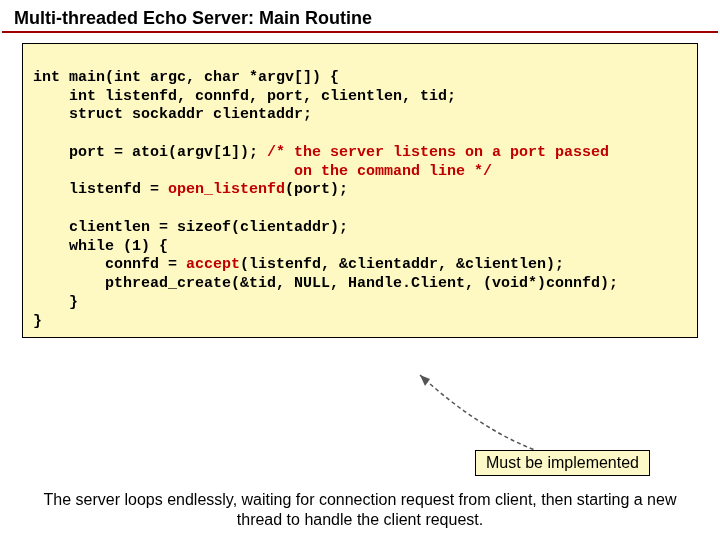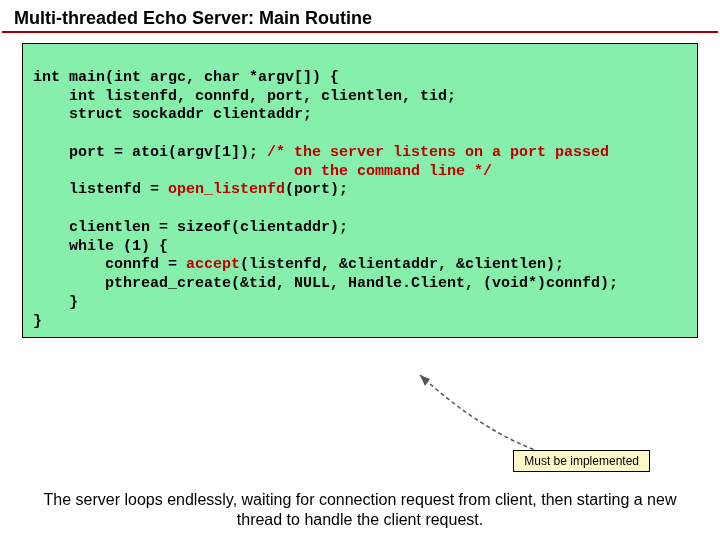--- a/index.html
+++ b/index.html
@@ -15,40 +15,40 @@
   .title {
     font-size: 18px;
     font-weight: bold;
     color: #000;
     padding: 8px 12px 2px 12px;
     border-bottom: 2px solid #a00000;
     margin: 0 2px 10px 2px;
   }
   .codebox {
     margin: 0 22px 0 22px;
-    background: #86efac;
+    background: #fef9c3;
     border: 1px solid #000;
     padding: 6px 10px 6px 10px;
     font-family: "Courier New", Courier, monospace;
     font-size: 15px;
     font-weight: bold;
     line-height: 1.25;
     white-space: pre;
     color: #000;
     position: relative;
   }
   .red { color: #c00000; }
   .call-label {
     position: absolute;
     right: 70px;
     top: 450px;
     background: #fcf8c8;
     border: 1px solid #000;
     padding: 3px 10px;
-    font-size: 12px;
+    font-size: 16px;
     font-family: Arial, Helvetica, sans-serif;
   }
   .arrow {
     position: absolute;
     pointer-events: none;
   }
   .footer {
     position: absolute;
     top: 490px;
     left: 0;

